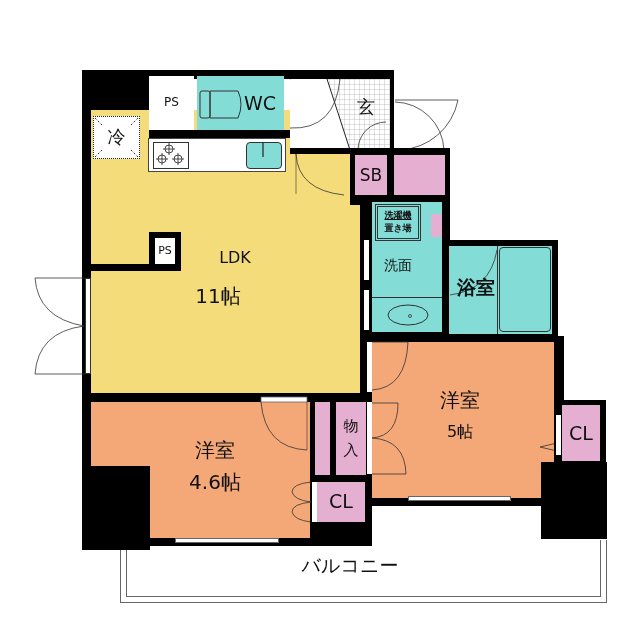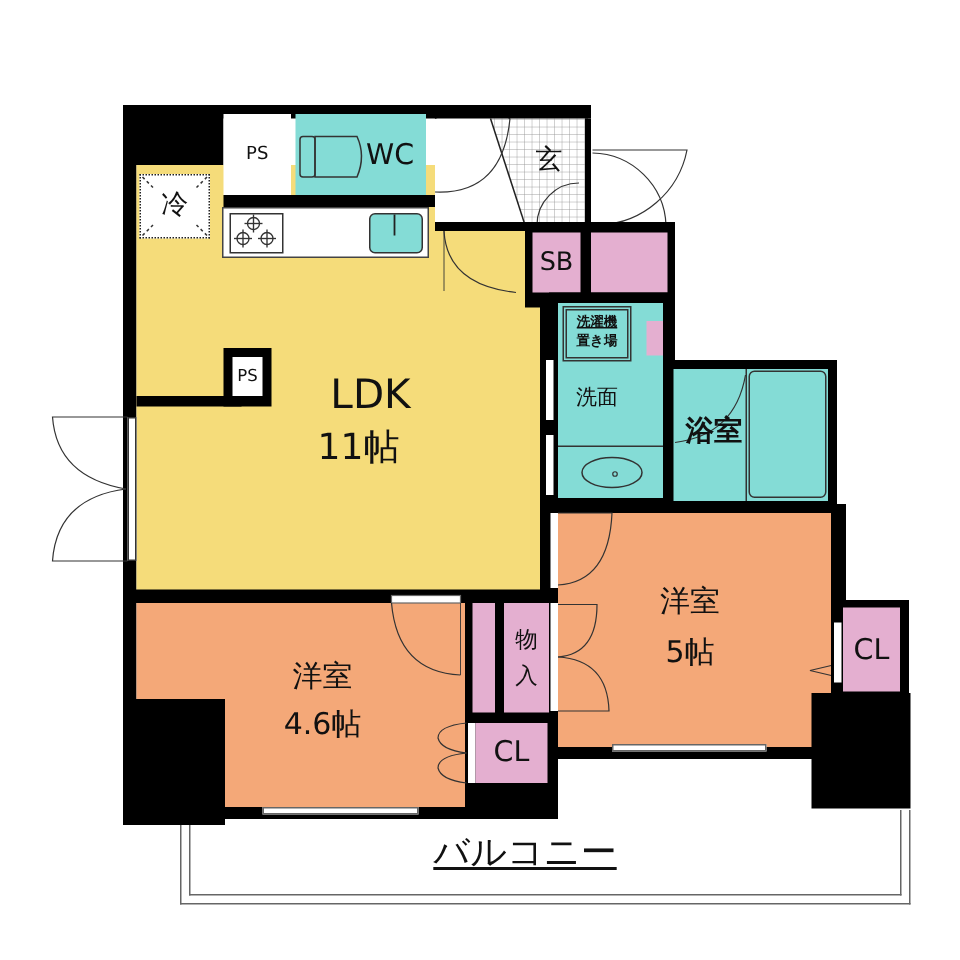--- a/index.html
+++ b/index.html
@@ -12,21 +12,21 @@
   .store{background:#e4afd0;}
   .white{background:#fff;}
   .lbl{position:absolute;color:#111;text-align:center;white-space:nowrap;line-height:1;}
   svg.ov{position:absolute;left:0;top:0;pointer-events:none;}
 </style>
 </head>
 <body>
 
 <div class="abs" style="left:120px;top:540px;width:487px;height:63px;border:1px solid #666;border-top:none;"></div>
 <div class="abs" style="left:126px;top:540px;width:475px;height:57px;border:1px solid #666;border-top:none;"></div>
-<div class="lbl" style="left:280px;top:556px;width:140px;font-size:24px;text-decoration:underline;">バルコニー</div>
+<div class="lbl" style="left:280px;top:556px;width:140px;font-size:19px;">バルコニー</div>
 
 <div class="abs wall" style="left:82px;top:70px;width:67px;height:40px;"></div>
 <div class="abs wall" style="left:82px;top:70px;width:9px;height:480px;"></div>
 <div class="abs wall" style="left:82px;top:70px;width:310px;height:9px;"></div>
 
 <div class="abs ldk" style="left:91px;top:110px;width:270px;height:290px;"></div>
 <div class="abs ldk" style="left:290px;top:150px;width:60px;height:50px;"></div>
 
 <div class="abs wall" style="left:82px;top:393px;width:290px;height:9px;"></div>
 <div class="abs wall" style="left:360px;top:150px;width:10px;height:250px;"></div>
@@ -155,33 +155,33 @@
 <div class="abs white" style="left:408px;top:496px;width:103px;height:5px;border:1px solid #666;"></div>
 <svg class="ov" width="640" height="640">
   <rect x="367" y="342" width="5" height="50" fill="#fff"></rect>
   <path d="M372 342 H408 Q406 388 372 390" fill="none" stroke="#333" stroke-width="0.8"></path>
   <rect x="367" y="402" width="5" height="72" fill="#fff"></rect>
   <path d="M372 403 H398 Q398 436 372 438" fill="none" stroke="#333" stroke-width="0.8"></path>
   <path d="M372 438 Q405 440 406 474 H372" fill="none" stroke="#333" stroke-width="0.8"></path>
   <polyline points="557,443 540,447 557,451" fill="none" stroke="#333" stroke-width="0.8"></polyline>
 </svg>
 <div class="lbl" style="left:420px;top:390px;width:80px;font-size:20px;">洋室</div>
-<div class="lbl" style="left:420px;top:424px;width:80px;font-size:20px;">5帖</div>
+<div class="lbl" style="left:420px;top:424px;width:80px;font-size:16px;">5帖</div>
 
 <div class="abs wall" style="left:554px;top:400px;width:52px;height:68px;"></div>
 <div class="abs white" style="left:556px;top:415px;width:5px;height:40px;"></div>
 <div class="abs store" style="left:562px;top:405px;width:38px;height:56px;"></div>
 <div class="lbl" style="left:562px;top:424px;width:38px;font-size:19px;">CL</div>
 <div class="abs wall" style="left:541px;top:462px;width:66px;height:77px;"></div>
 
 <div class="abs white" style="left:85px;top:278px;width:6px;height:96px;border:1px solid #333;"></div>
 <svg class="ov" width="640" height="640">
   <path d="M85 278 H35 Q38 318 84 326" fill="none" stroke="#333" stroke-width="0.8"></path>
   <path d="M84 326 Q38 332 35 374 H85" fill="none" stroke="#333" stroke-width="0.8"></path>
 </svg>
 <div class="abs white" style="left:364px;top:240px;width:5px;height:40px;"></div>
 <div class="abs white" style="left:364px;top:290px;width:5px;height:40px;"></div>
 
-<div class="lbl" style="left:212px;top:250px;width:70px;font-size:27px;">LDK</div>
-<div class="lbl" style="left:199px;top:286px;width:80px;font-size:24px;">11帖</div>
+<div class="lbl" style="left:200px;top:250px;width:70px;font-size:16px;">LDK</div>
+<div class="lbl" style="left:178px;top:286px;width:80px;font-size:20px;">11帖</div>
 
 <div class="lbl" style="left:175px;top:440px;width:80px;font-size:20px;">洋室</div>
 <div class="lbl" style="left:170px;top:472px;width:90px;font-size:20px;">4.6帖</div>
 
 </body></html>

